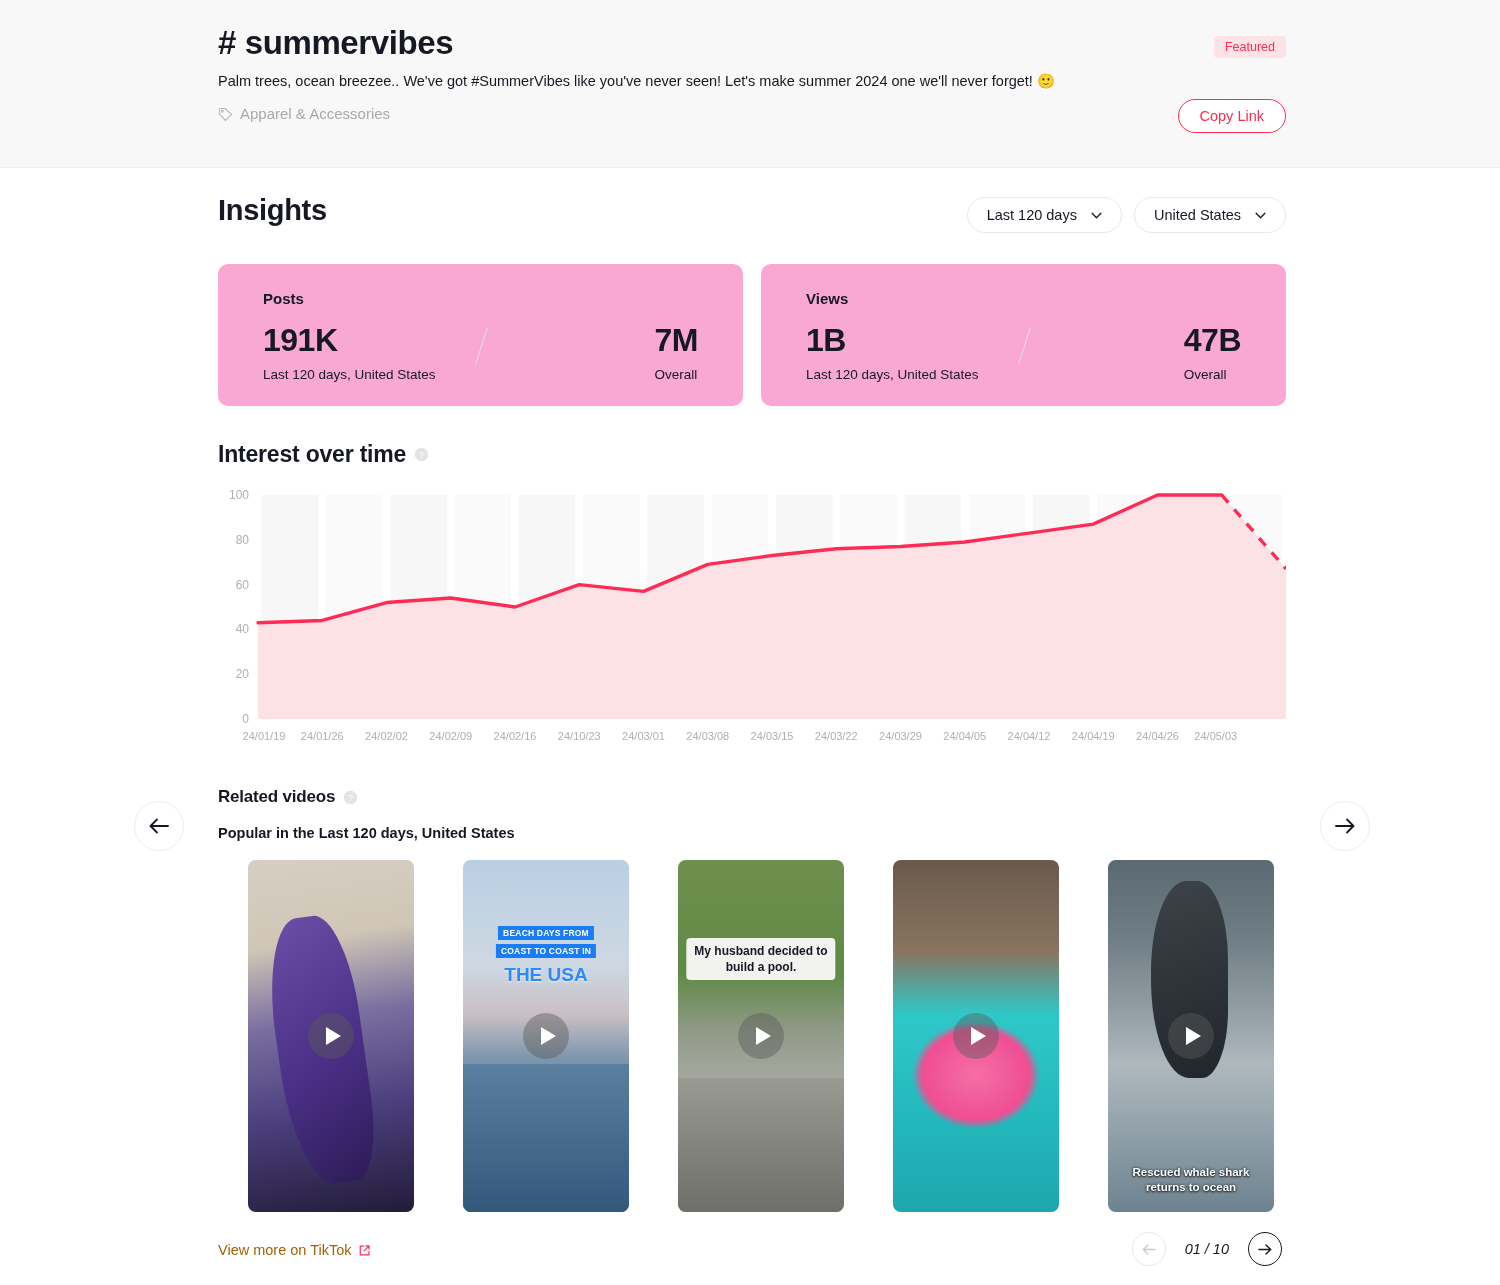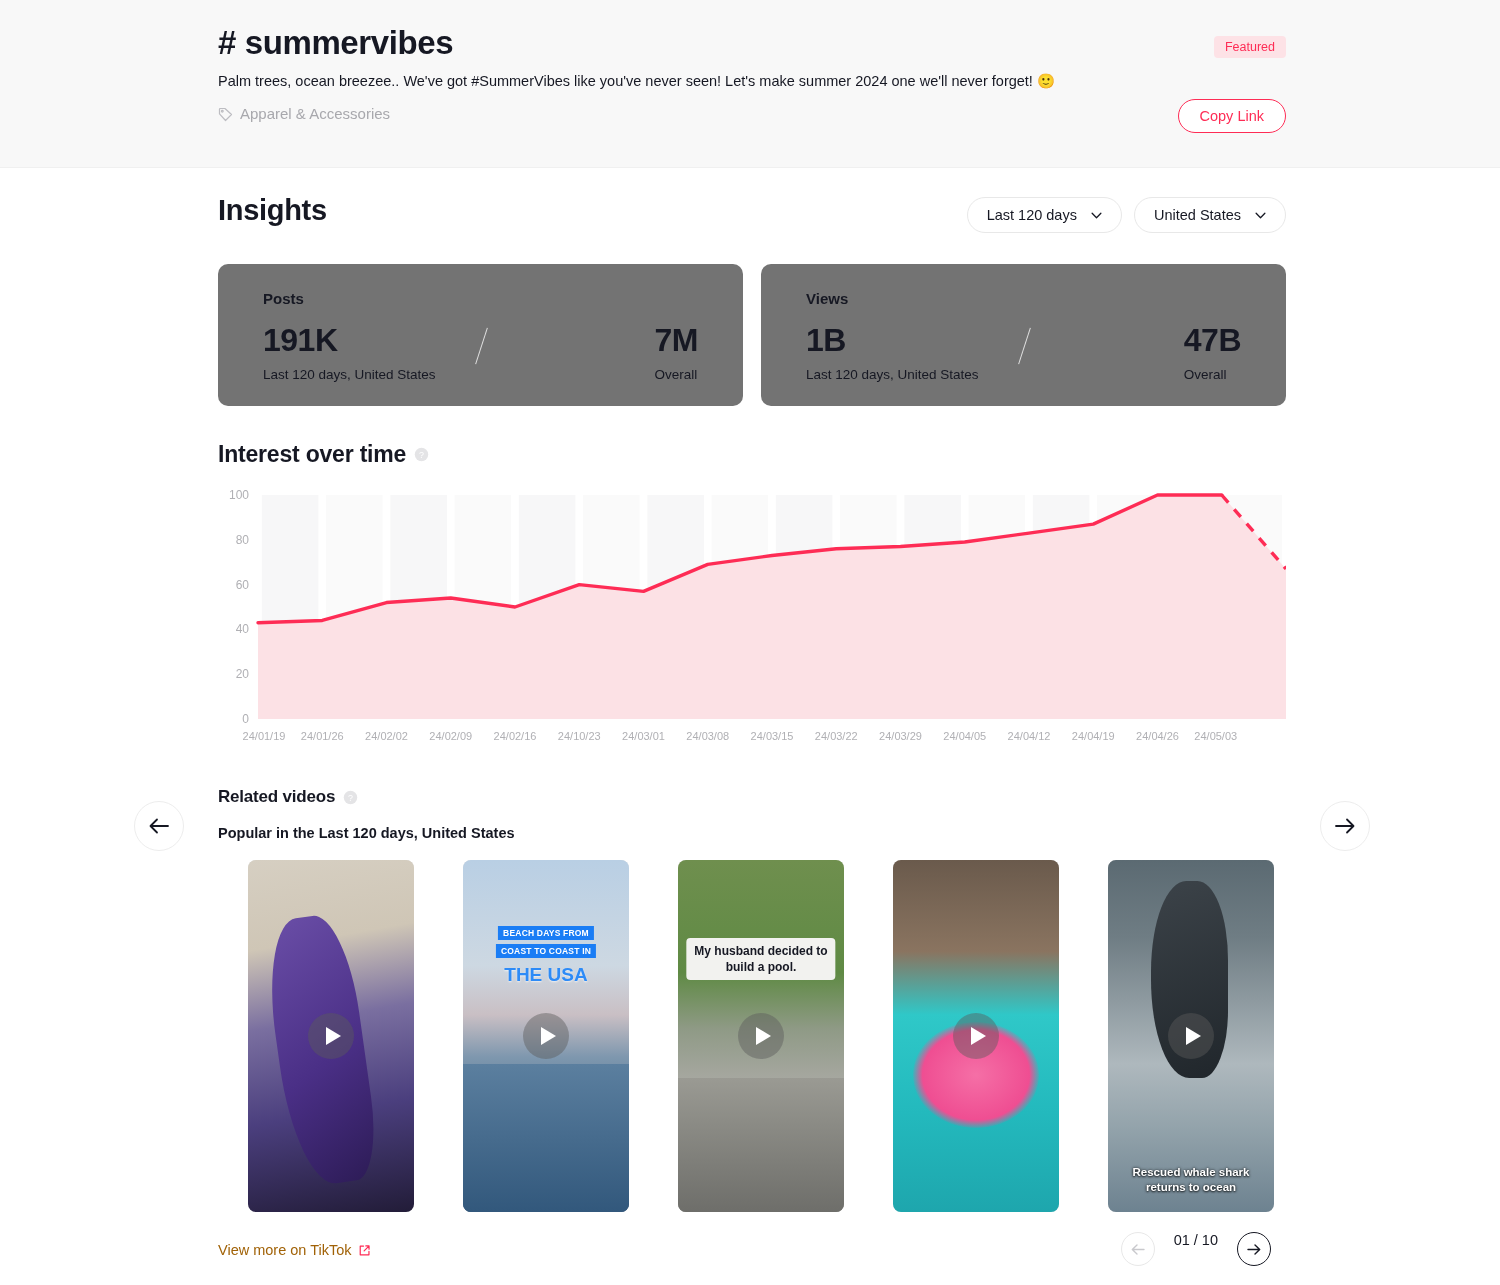--- a/index.html
+++ b/index.html
@@ -71,21 +71,21 @@
     border: 1px solid #e8e8e8; background: #fff;
     border-radius: 999px; padding: 9px 19px;
     font-size: 14.5px; color: #161823; cursor: pointer;
     font-family: "Liberation Sans", sans-serif;
   }
   .chev { width: 11px; height: 7px; display: block; flex: none; }
 
   
   .stat-cards { display: flex; gap: 18px; margin-top: 1px; }
   .stat-card {
-    flex: 1; background: #737373; border-radius: 10px;
+    flex: 1; background: #f9a8d4; border-radius: 10px;
     padding: 26px 45px 27px 45px; position: relative; height: 142px;
   }
   .stat-card-title { font-size: 15px; font-weight: 700; color: #161823; }
   .stat-grid {
     display: flex; align-items: flex-start; margin-top: 16px; position: relative;
   }
   .stat-col { display: flex; flex-direction: column; justify-content: center; }
   .stat-col.right { margin-left: auto; align-items: flex-start; }
   .stat-value { font-size: 32px; font-weight: 700; letter-spacing: -0.5px; line-height: 1.12; }
   .stat-sub { font-size: 13.5px; color: #161823; margin-top: 8px; }
@@ -176,21 +176,21 @@
   }
 
   
   .rv-footer { position: relative; height: 60px; margin-top: 14px; }
   .view-more {
     position: absolute; left: 0; top: 16px;
     display: flex; align-items: center; gap: 6px;
     color: #a16207; font-size: 14.5px; text-decoration: none; cursor: pointer;
   }
   .ext-icon { width: 13px; height: 13px; display: block; }
-  .pager { position: absolute; right: 15px; top: 6px; display: flex; align-items: flex-start; gap: 19px; }
+  .pager { position: absolute; right: 4px; top: 6px; display: flex; align-items: center; gap: 19px; font-style: italic; }
   .pg-btn {
     width: 34px; height: 34px; border-radius: 50%;
     border: 1px solid #e8e8e8; background: #fff;
     display: flex; align-items: center; justify-content: center; cursor: pointer;
   }
   .pg-btn.active { border-color: #161823; }
   .pg-btn svg { width: 16px; height: 13px; display: block; }
   .pg-count { font-size: 14.5px; color: #161823; }
 
   

